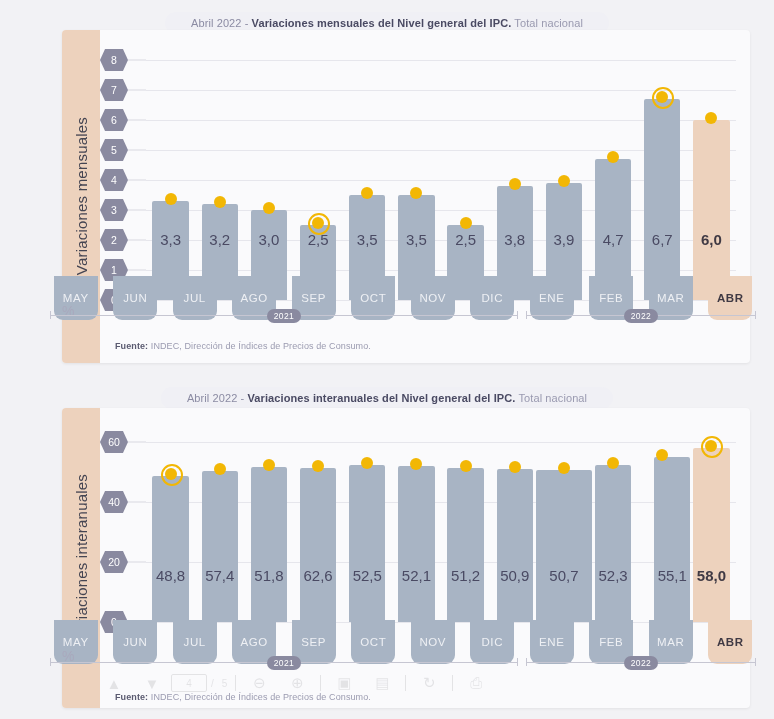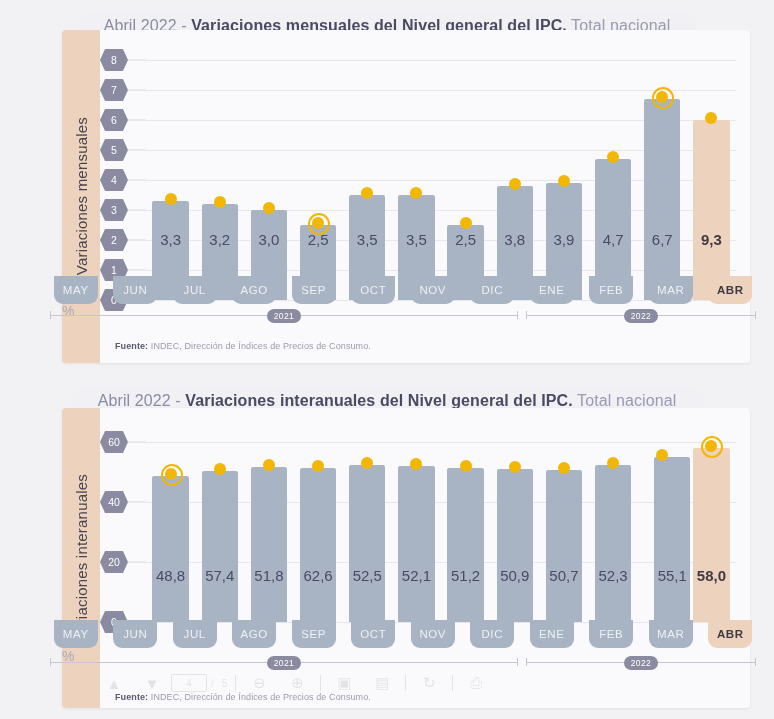--- a/index.html
+++ b/index.html
@@ -34,21 +34,21 @@
     transform:rotate(180deg);
     font-size:15px;color:#454552;letter-spacing:.2px;
     white-space:nowrap;
   }
 
   
   .title-pill{
     position:absolute;left:50%;transform:translateX(-50%);
     background:#f0f0f5;border-radius:14px;
     padding:5px 26px;white-space:nowrap;
-    font-size:16px;color:#8b8ba3;
+    font-size:11px;color:#8b8ba3;
     letter-spacing:.1px;
   }
   #title-monthly{top:12px;}
   #title-annual{top:387px;}
   .title-pill b{color:#4a4a63;font-weight:bold;}
   .title-pill .tail{color:#9a9ab0;}
 
   
   .plot{position:absolute;left:38px;top:0;right:0;bottom:0;}
   .gridarea{position:absolute;left:46px;right:14px;}
@@ -94,21 +94,21 @@
     width:18px;height:18px;border-radius:50%;
     border:2px solid #f2b705;box-sizing:content-box;
   }
 
   
   .months{position:absolute;left:46px;right:14px;display:flex;}
   #months-m{top:276px;}
   #months-a{top:620px;}
   .mcol{flex:1;display:flex;justify-content:center;}
   .mlabel{
-    width:74%;height:28px;border-radius:0 0 9px 9px;
+    width:74%;height:44px;border-radius:0 0 9px 9px;
     background:#a8b4c4;color:#eef0f4;
     display:flex;align-items:center;justify-content:center;
     font-size:11.5px;letter-spacing:.6px;
   }
   .mlabel.hl{background:#edd2bd;color:#403a44;font-weight:bold;}
 
   
   .pct{position:absolute;font-size:14px;color:#a9a9bd;}
   #pct-m{left:62px;top:303px;}
   #pct-a{left:62px;top:648px;}
@@ -259,21 +259,21 @@
               <div class="dot" style="bottom: 137px; margin-left: -6px;"></div>
             </div>
             <div class="barcol">
               <div class="bar" style="height: 201px;">
                 <div class="barval" style="bottom: 52px;">6,7</div>
               </div>
               <div class="dot ring" style="bottom: 197px; margin-left: -6px;"></div>
             </div>
             <div class="barcol">
               <div class="bar hl" style="height: 180px;">
-                <div class="barval hl" style="bottom: 52px;">9,3</div>
+                <div class="barval hl" style="bottom: 52px;">6,0</div>
               </div>
               <div class="dot" style="bottom: 176px; margin-left: -6px;"></div>
             </div>
           </div>
         </div>
     </div>
   </div>
 
   <div class="months" id="months-m">
       <div class="mcol">
@@ -393,21 +393,21 @@
               </div>
               <div class="dot" style="bottom: 149.6px; margin-left: -6px;"></div>
             </div>
             <div class="barcol">
               <div class="bar" style="height: 152.7px;">
                 <div class="barval" style="bottom: 38px;">50,9</div>
               </div>
               <div class="dot" style="bottom: 148.7px; margin-left: -6px;"></div>
             </div>
             <div class="barcol">
-              <div class="bar" style="height: 152.1px;">
+              <div class="bar" style="height: 152.1px; padding-left: 20px;">
                 <div class="barval" style="bottom: 38px;">50,7</div>
               </div>
               <div class="dot" style="bottom: 148.1px; margin-left: -6px;"></div>
             </div>
             <div class="barcol">
               <div class="bar" style="height: 156.9px;">
                 <div class="barval" style="bottom: 38px;">52,3</div>
               </div>
               <div class="dot" style="bottom: 152.9px; margin-left: -6px;"></div>
             </div>

